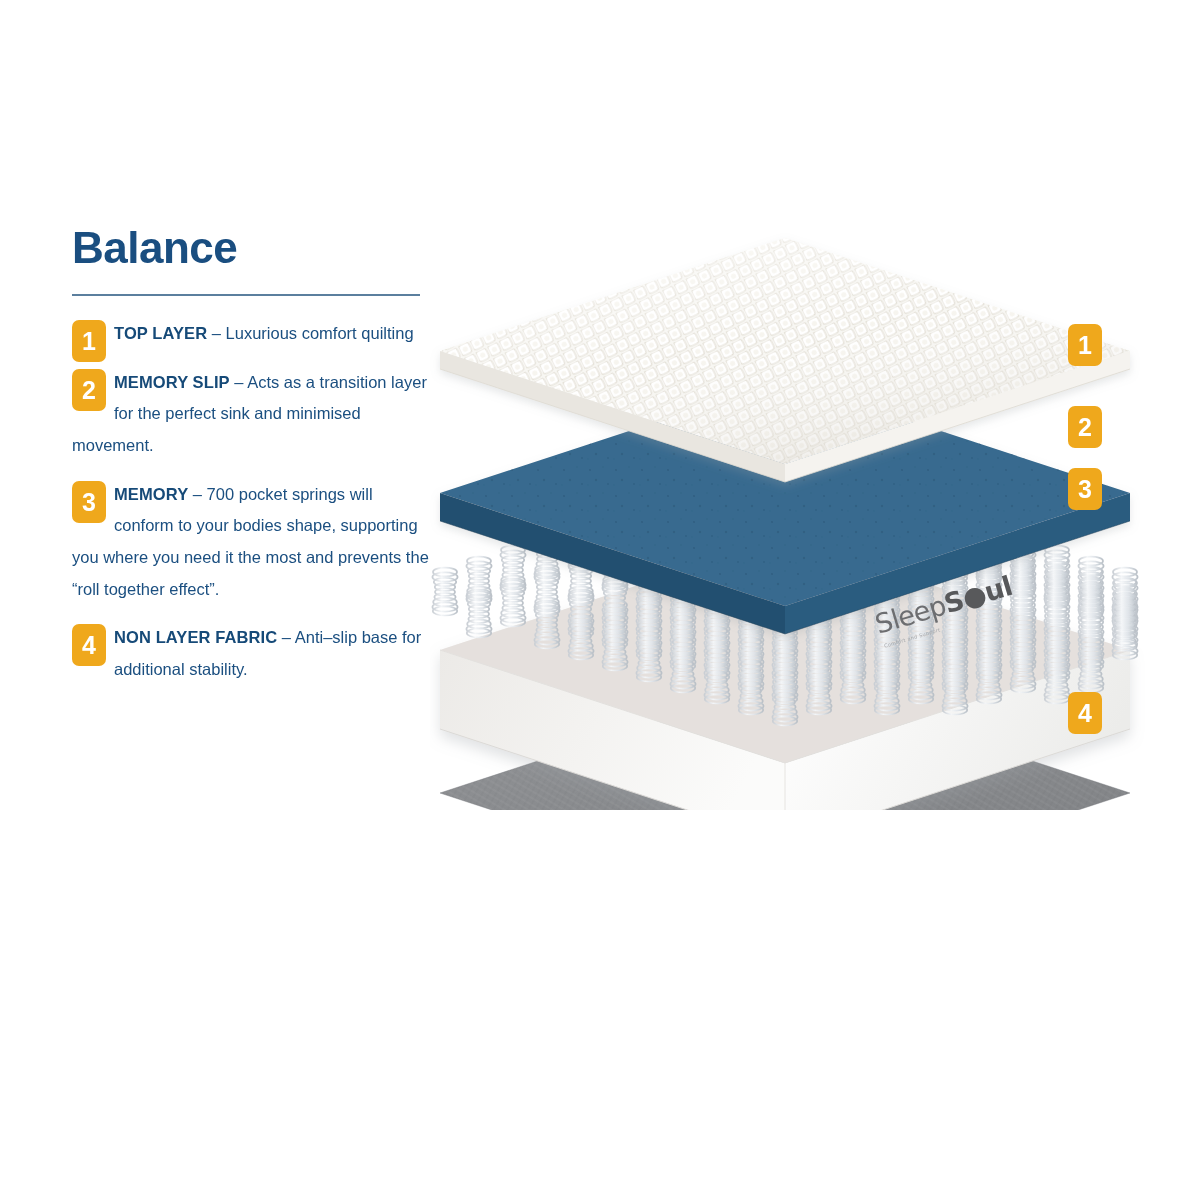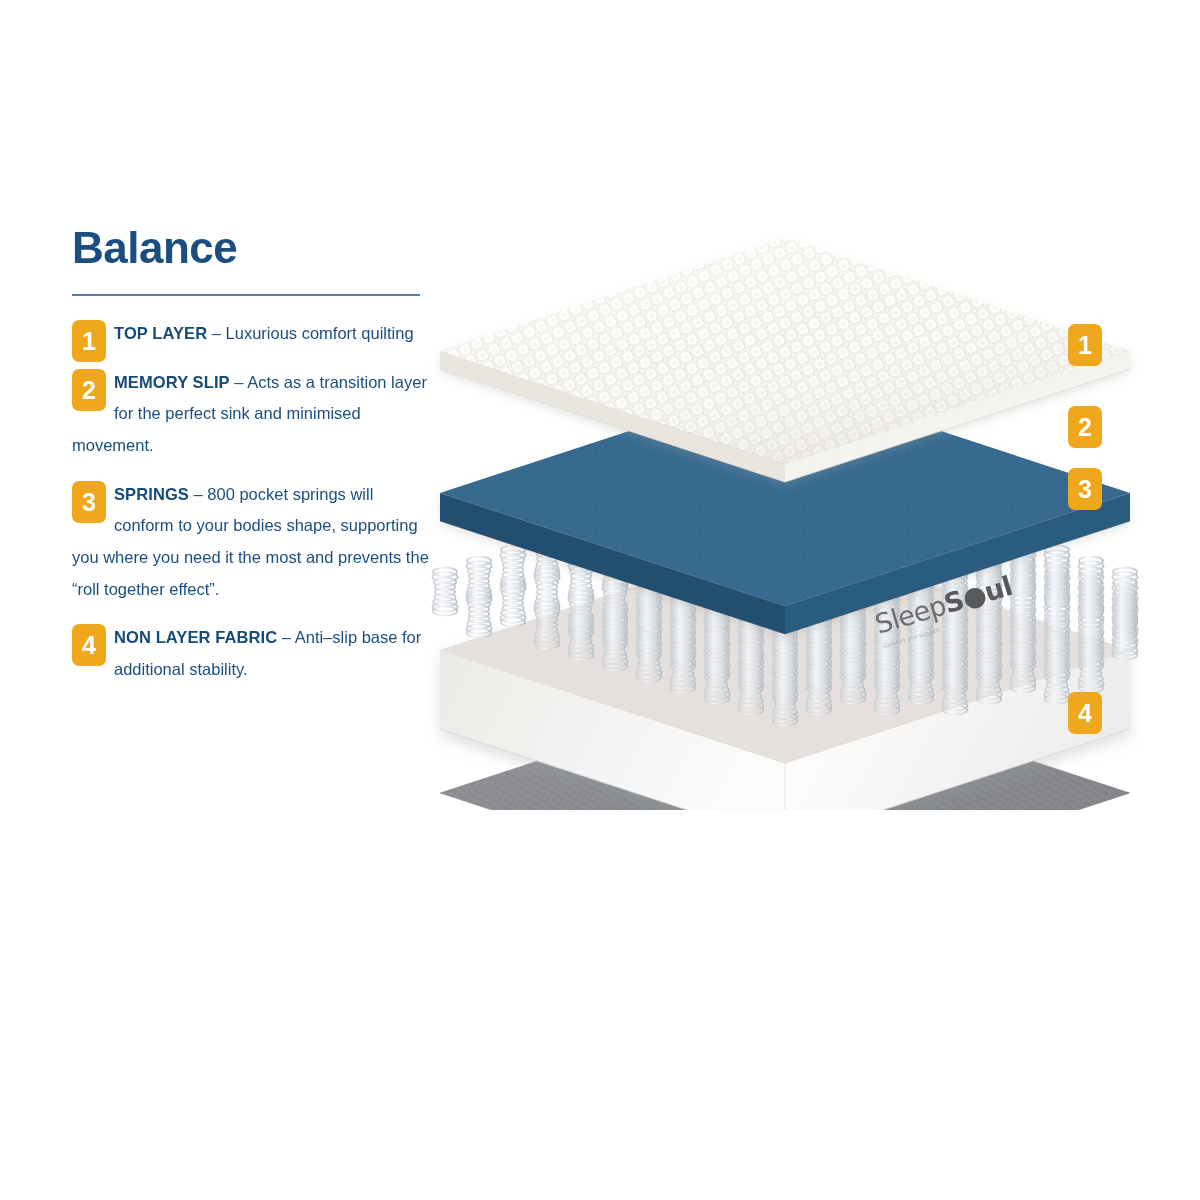--- a/index.html
+++ b/index.html
@@ -164,21 +164,21 @@
         <span class="feature-text"><span class="lead">TOP LAYER</span><span> – Luxurious comfort quilting</span></span>
       </div>
 
       <div class="feature">
         <span class="badge">2</span>
         <span class="feature-text"><span class="lead">MEMORY SLIP</span><span> – Acts as a transition layer for the perfect sink and minimised movement.</span></span>
       </div>
 
       <div class="feature">
         <span class="badge">3</span>
-        <span class="feature-text"><span class="lead">SPRINGS</span><span> – 800 pocket springs will conform to your bodies shape, supporting you where you need it the most and prevents the “roll together effect”.</span></span>
+        <span class="feature-text"><span class="lead">MEMORY</span><span> – 700 pocket springs will conform to your bodies shape, supporting you where you need it the most and prevents the “roll together effect”.</span></span>
       </div>
 
       <div class="feature">
         <span class="badge">4</span>
         <span class="feature-text"><span class="lead">NON LAYER FABRIC</span><span> – Anti–slip base for additional stability.</span></span>
       </div>
 
     </div>
   </div>
 

